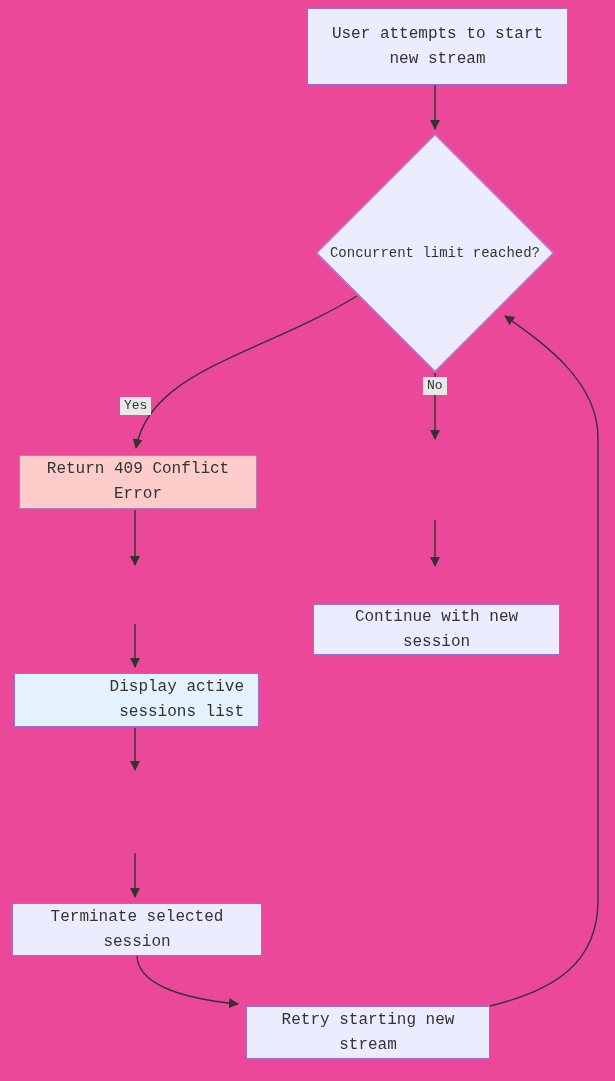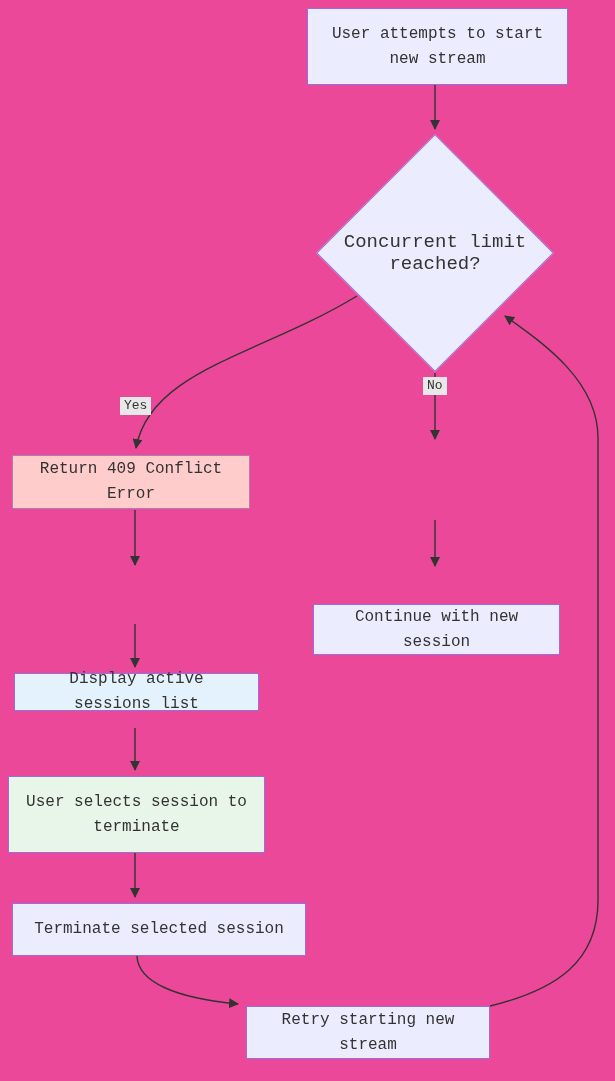--- a/index.html
+++ b/index.html
@@ -44,21 +44,21 @@
     box-sizing: border-box;
     border: 1px solid #9370db;
     transform: rotate(45deg);
   }
   .diamond-label {
     position: absolute;
     display: flex;
     align-items: center;
     justify-content: center;
     text-align: center;
-    font-size: 19px;
+    font-size: 14px;
   }
   .edge-label {
     position: absolute;
     font-size: 13px;
     padding: 1px 4px;
     line-height: 1.2;
   }
 </style>
 </head>
 <body>
@@ -84,27 +84,26 @@
   </svg>
 
   <div class="node" style="left: 307px; top: 8px; width: 261px; height: 77px; background-color: rgb(236, 236, 255); border-color: rgb(147, 112, 219); color: rgb(51, 51, 51);">User attempts to start new stream</div>
 
   <div class="diamond" style="left: 351px; top: 169px; width: 168px; height: 168px; background-color: rgb(236, 236, 255); border-color: rgb(147, 112, 219);"></div>
   <div class="diamond-label" style="left: 325px; top: 169px; width: 220px; height: 168px; color: rgb(51, 51, 51);">Concurrent limit reached?</div>
 
   <span class="edge-label" style="left: 120px; top: 397px; background-color: rgb(232, 232, 232); color: rgb(51, 51, 51);">Yes</span>
   <span class="edge-label" style="left: 423px; top: 377px; background-color: rgb(232, 232, 232); color: rgb(51, 51, 51);">No</span>
 
-  <div class="node" style="left: 12px; top: 455px; width: 238px; height: 54px; background-color: rgb(255, 204, 204); border-color: rgb(179, 125, 179); color: rgb(51, 51, 51);">Return 409 Conflict Error</div>
+  <div class="node" style="left: 19px; top: 455px; width: 238px; height: 54px; background-color: rgb(255, 204, 204); border-color: rgb(179, 125, 179); color: rgb(51, 51, 51);">Return 409 Conflict Error</div>
 
 
 
   <div class="node" style="left: 313px; top: 604px; width: 247px; height: 51px; background-color: rgb(236, 236, 255); border-color: rgb(147, 112, 219); color: rgb(51, 51, 51);">Continue with new session</div>
 
-  <div class="node" style="left: 14px; top: 673px; width: 245px; height: 38px; background-color: rgb(227, 242, 253); border-color: rgb(147, 112, 219); color: rgb(51, 51, 51);">Display active sessions list</div>
+  <div class="node" style="left: 14px; top: 673px; width: 245px; height: 54px; background-color: rgb(227, 242, 253); border-color: rgb(147, 112, 219); color: rgb(51, 51, 51); text-align: right;">Display active sessions list</div>
 
-  <div class="node" style="left: 8px; top: 776px; width: 257px; height: 77px; background-color: rgb(232, 245, 233); border-color: rgb(147, 112, 219); color: rgb(51, 51, 51);">User selects session to terminate</div>
 
-  <div class="node" style="left: 12px; top: 903px; width: 294px; height: 53px; background-color: rgb(236, 236, 255); border-color: rgb(147, 112, 219); color: rgb(51, 51, 51);">Terminate selected session</div>
+  <div class="node" style="left: 12px; top: 903px; width: 250px; height: 53px; background-color: rgb(236, 236, 255); border-color: rgb(147, 112, 219); color: rgb(51, 51, 51);">Terminate selected session</div>
 
   <div class="node" style="left: 246px; top: 1006px; width: 244px; height: 53px; background-color: rgb(236, 236, 255); border-color: rgb(147, 112, 219); color: rgb(51, 51, 51);">Retry starting new stream</div>
 
 </div>
 
 </body></html>

